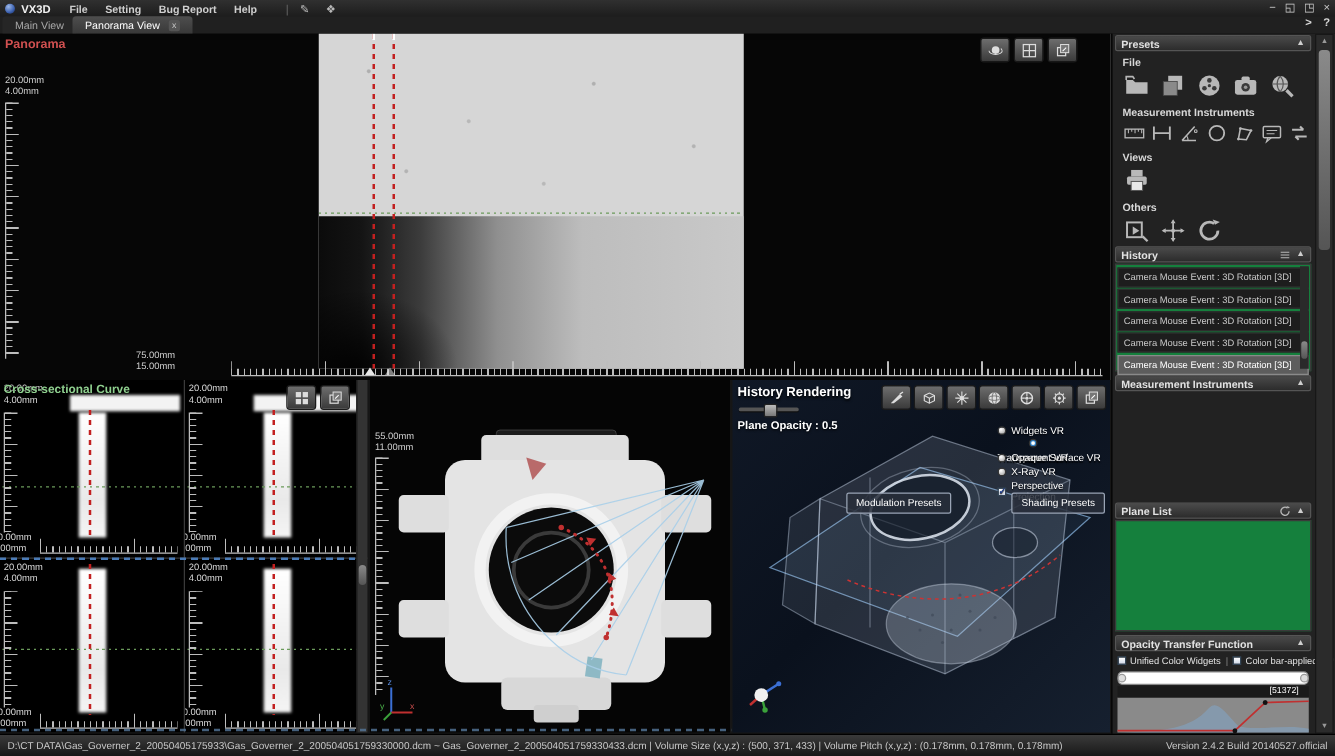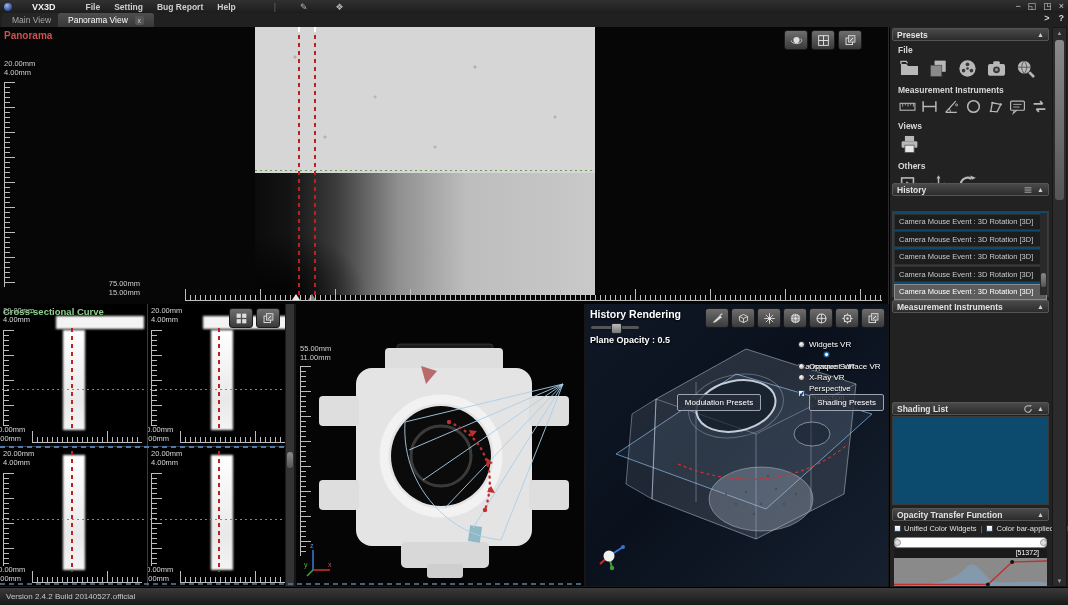--- a/index.html
+++ b/index.html
@@ -1,20 +1,20 @@
 <!DOCTYPE html>
 <html><head>
 <meta charset="utf-8">
 <style>
   html,body{margin:0;padding:0;background:#000;}
   #app{position:relative;width:1068px;height:605px;background:#161616;overflow:hidden;
        font-family:"Liberation Sans",sans-serif;color:#ddd;font-size:9px;}
 
   
-  #titlebar{position:absolute;left:0;top:0;width:1068px;height:13px;background:linear-gradient(#303030,#1d1d1d);display:flex;align-items:center;gap:20px;padding:0 4px;box-sizing:border-box;}
+  #titlebar{position:absolute;left:0;top:0;width:1068px;height:13px;background:linear-gradient(#303030,#1d1d1d);display:flex;align-items:center;gap:5px;padding:0 4px;box-sizing:border-box;}
   #logo{width:8px;height:8px;border-radius:50%;background:radial-gradient(circle at 35% 30%,#9db8e8,#3a5fae 60%,#15244a);} 
   #app-title{font-weight:bold;color:#f0f0f0;font-size:9px;margin-right:10px;}
   .menu-item{color:#cfcfcf;font-size:8.5px;font-weight:bold;margin-right:14px;cursor:default;}
   #menu-sep{color:#666;margin:0 4px;}
   .mini-glyph{color:#b8b8b8;font-size:9px;margin-right:8px;}
   #win-controls{position:absolute;right:4px;top:1px;display:flex;gap:7px;}
   .win-btn{color:#cfcfcf;font-size:9px;line-height:11px;}
 
   
   #tabbar{position:absolute;left:0;top:13px;width:1068px;height:14px;background:#202020;border-bottom:1px solid #000;}
@@ -94,21 +94,21 @@
   .cbox{width:7px;height:7px;background:linear-gradient(#fff,#cfd8e8);border:1px solid #345;box-sizing:border-box;font-size:7px;line-height:6px;color:#1a3a8a;text-align:center;font-weight:bold;}
   #vr-presets{position:absolute;right:4px;top:90px;display:flex;gap:4px;}
   .vr-preset{background:rgba(40,46,58,.85);border:1px solid #99a4b5;color:#fff;font-size:8px;padding:3px 7px;border-radius:2px;font-family:"Liberation Sans",sans-serif;margin-left:44px;}
 
   
   #sidebar{position:absolute;left:889px;top:27px;width:179px;height:560px;background:#222;border-left:1px solid #000;}
   .sb-header{position:absolute;left:2px;right:20px;height:13px;background:linear-gradient(#4a4a4a,#2c2c2c);border:1px solid #555;border-radius:2px;display:flex;align-items:center;padding:0 4px;box-sizing:border-box;font-size:8.5px;font-weight:bold;color:#e2e2e2;}
   .sb-header .spacer{flex:1;}
   .collapse{color:#cfcfcf;font-size:7px;}
   .hdr-ic{width:10px;height:10px;margin-right:4px;}
-  .sb-box{position:absolute;left:2px;right:20px;background:#0c4a6e;border:1px solid #3a3a3a;box-sizing:border-box;}
+  .sb-box{position:absolute;left:2px;right:20px;background:#15803d;border:1px solid #3a3a3a;box-sizing:border-box;}
   #tb-sections{position:absolute;left:2px;right:20px;top:15px;height:154px;overflow:hidden;}
   .tb-label{margin:3px 0 3px 6px;font-size:8.5px;font-weight:bold;color:#d8d8d8;}
   .tb-row{display:flex;gap:8px;margin:0 0 4px 7px;align-items:center;}
   .tb-row svg{width:21px;height:21px;}
   .tb-row.dense svg{width:17px;height:17px;}
   .tb-row.dense{gap:5px;}
   .hist-item{height:14px;margin:1.5px 1px;display:flex;align-items:center;padding:0 4px;font-size:7.5px;color:#c8c8c8;background:#1d1d1d;border:1px solid #2e2e2e;white-space:nowrap;overflow:hidden;}
   .hist-item.selected{background:#5d5d5d;border:1px solid #8a8a8a;color:#fff;}
   #hist-scroll{position:absolute;right:1px;top:1px;bottom:1px;width:7px;background:#2a2a2a;}
   #hist-scroll .scroll-thumb{left:1px;right:1px;bottom:8px;height:14px;}
@@ -610,21 +610,21 @@
             </svg></span>
           <span><svg viewBox="0 0 16 16">
               <use href="#sym-move-axes"></use>
             </svg></span>
           <span><svg viewBox="0 0 16 16">
               <use href="#sym-reset-rotation"></use>
             </svg></span>
         </div>
       </div>
 
-    <div class="sb-header" style="top:156px">
+    <div class="sb-header" style="top:170px">
       <span>History</span>
         <span class="spacer"></span>
       <svg class="hdr-ic" viewBox="0 0 16 16">
           <use href="#sym-list"></use>
         </svg>
       <span class="collapse">▲</span>
     </div>
     <div class="sb-box" style="top:184px;height:86px" id="history-list">
       <div class="hist-item">Camera Mouse Event  : 3D Rotation [3D]</div>
         <div class="hist-item">Camera Mouse Event  : 3D Rotation [3D]</div>
@@ -636,21 +636,21 @@
         </div>
     </div>
 
     <div class="sb-header" style="top:273px">
       <span>Measurement Instruments</span>
         <span class="spacer"></span>
       <span class="collapse">▲</span>
     </div>
 
     <div class="sb-header" style="top:375px">
-      <span>Shading List</span>
+      <span>Plane List</span>
         <span class="spacer"></span>
       <svg class="hdr-ic" viewBox="0 0 16 16">
           <use href="#sym-reset-rotation"></use>
         </svg>
       <span class="collapse">▲</span>
     </div>
     <div class="sb-box" style="top:389px;height:89px"></div>
 
     <div class="sb-header" style="top:481px">
       <span>Opacity Transfer Function</span>
@@ -682,15 +682,16 @@
     </div>
 
     <div id="sb-scrollbar">
       <span class="arrow" style="top:2px">▲</span>
       <div class="scroll-thumb"></div>
       <span class="arrow" style="bottom:2px">▼</span>
     </div>
   </div>
 
   <div id="statusbar">
+    <div id="status-left">D:\CT DATA\Gas_Governer_2_20050405175933\Gas_Governer_2_200504051759330000.dcm ~ Gas_Governer_2_200504051759330433.dcm   |   Volume Size (x,y,z) : (500, 371, 433)   |   Volume Pitch (x,y,z) : (0.178mm, 0.178mm, 0.178mm)</div>
     <div id="status-version">Version 2.4.2  Build 20140527.official</div>
   </div>
 </div>
 
 </body></html>

